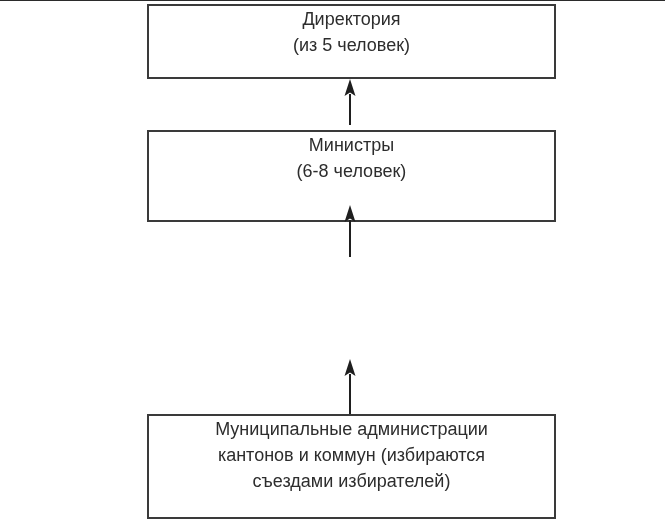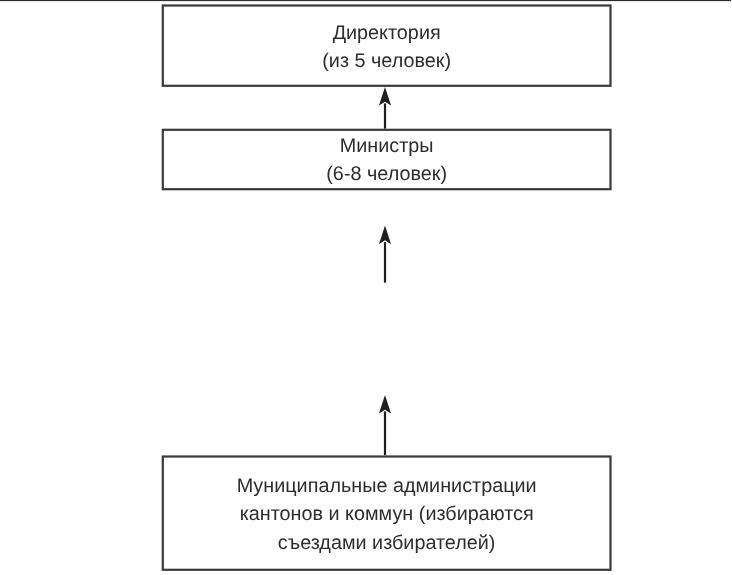--- a/index.html
+++ b/index.html
@@ -27,42 +27,42 @@
     width: 665px;
     height: 1px;
     background: #2b2b2b;
   }
   .node {
     position: absolute;
     box-sizing: border-box;
     background: #ffffff;
     border: 2px solid #3a3a3a;
     display: flex;
-    align-items: center;
+    align-items: flex-start;
     justify-content: center;
     text-align: center;
   }
   .node-text {
     font-size: 18px;
     line-height: 26px;
     color: #2d2d2d;
     font-weight: 400;
     white-space: pre-line;
     padding: 0 6px;
   }
   .connector {
     position: absolute;
     width: 18px;
     display: block;
   }
   .connector svg { display: block; overflow: visible; }
 
   
   #node-1 { left: 147px; top: 4px;   width: 409px; height: 75px; }
-  #node-2 { left: 147px; top: 117px; width: 409px; height: 56px; }
+  #node-2 { left: 147px; top: 130px; width: 409px; height: 92px; }
   #node-3 { left: 147px; top: 257px; width: 409px; height: 102px; }
   #node-4 { left: 147px; top: 414px; width: 409px; height: 105px; }
 
   #arrow-1 { left: 341px; top: 79px;  height: 46px; }
   #arrow-2 { left: 341px; top: 205px; height: 52px; }
   #arrow-3 { left: 341px; top: 359px; height: 55px; }
 </style>
 </head>
 <body>
 

